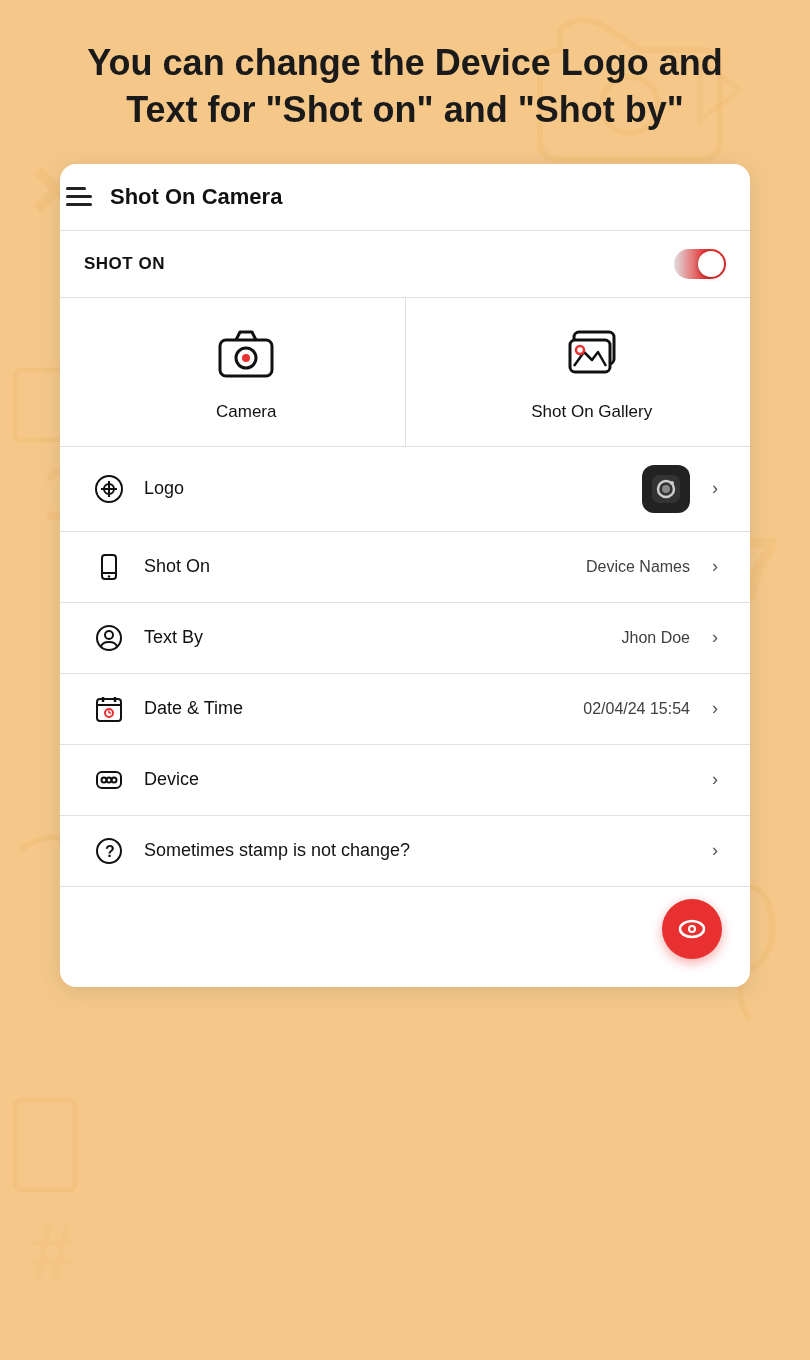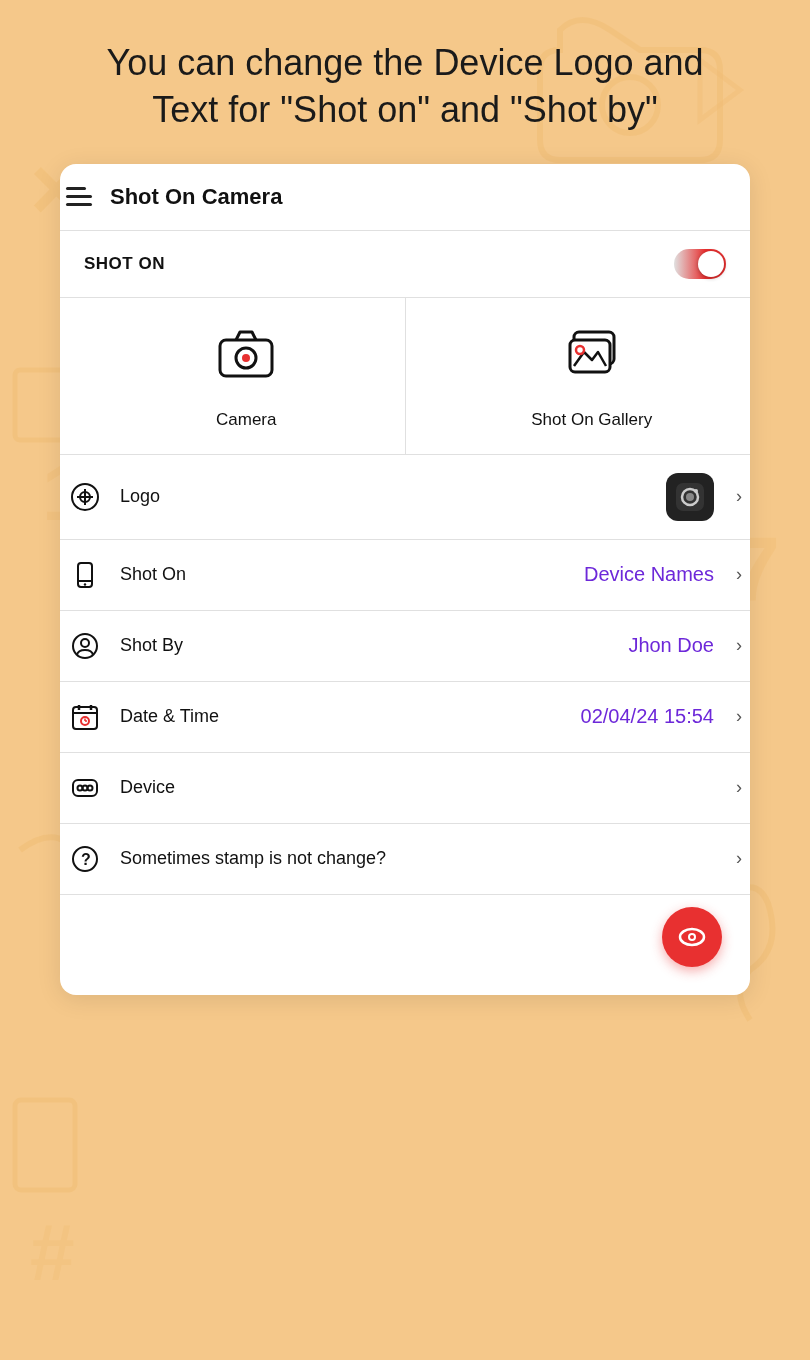--- a/index.html
+++ b/index.html
@@ -12,21 +12,21 @@
       position: relative;
       overflow: hidden;
     }
 
     .header-text {
       position: relative;
       z-index: 1;
       text-align: center;
       padding: 40px 60px 30px 60px;
       font-size: 36px;
-      font-weight: 400;
+      font-weight: 700;
       color: #1a1a1a;
       line-height: 1.3;
     }
 
     .app-card {
       position: relative;
       z-index: 1;
       background: #fff;
       border-radius: 16px;
       margin: 0 60px;
@@ -111,21 +111,21 @@
       border-bottom: 1px solid #e0e0e0;
     }
 
     .tab {
       flex: 1;
       display: flex;
       flex-direction: column;
       align-items: center;
       padding: 24px 16px;
       cursor: pointer;
-      gap: 20px;
+      gap: 12px;
       margin-left: 28px;
     }
 
     .tab:first-child {
       border-right: 1px solid #e0e0e0;
     }
 
     .tab-label {
       font-size: 17px;
       color: #111;
@@ -134,21 +134,21 @@
     
     .icon-large svg {
       width: 64px;
       height: 64px;
     }
 
     
     .menu-row {
       display: flex;
       align-items: center;
-      padding: 18px 8px;
+      padding: 18px 32px;
       border-bottom: 1px solid #e0e0e0;
       cursor: pointer;
       gap: 18px;
     }
 
     .menu-row:last-child {
       border-bottom: none;
     }
 
     .menu-icon {
@@ -165,22 +165,22 @@
       height: 30px;
     }
 
     .menu-label {
       flex: 1;
       font-size: 18px;
       color: #111;
     }
 
     .menu-value {
-      font-size: 20px;
-      color: #6d28d9;
+      font-size: 16px;
+      color: #404040;
       margin-right: 4px;
     }
 
     .chevron {
       color: #555;
       font-size: 18px;
     }
 
     .logo-preview {
       width: 48px;
@@ -343,21 +343,21 @@
   </div>
 
   <div class="menu-row">
     <div class="menu-icon">
       <svg viewBox="0 0 30 30" fill="none" xmlns="http://www.w3.org/2000/svg">
         <circle cx="15" cy="15" r="12" stroke="#111" stroke-width="2"></circle>
         <circle cx="15" cy="12" r="4" stroke="#111" stroke-width="2"></circle>
         <path d="M7 24 Q8 19 15 19 Q22 19 23 24" stroke="#111" stroke-width="2" fill="none"></path>
       </svg>
     </div>
-    <span class="menu-label">Shot By</span>
+    <span class="menu-label">Text By</span>
     <span class="menu-value">Jhon Doe</span>
     <span class="chevron">›</span>
   </div>
 
   <div class="menu-row">
     <div class="menu-icon">
       <svg viewBox="0 0 30 30" fill="none" xmlns="http://www.w3.org/2000/svg">
         <rect x="3" y="5" width="24" height="22" rx="3" stroke="#111" stroke-width="2"></rect>
         <line x1="3" y1="11" x2="27" y2="11" stroke="#111" stroke-width="2"></line>
         <line x1="9" y1="3" x2="9" y2="8" stroke="#111" stroke-width="2.5"></line>

